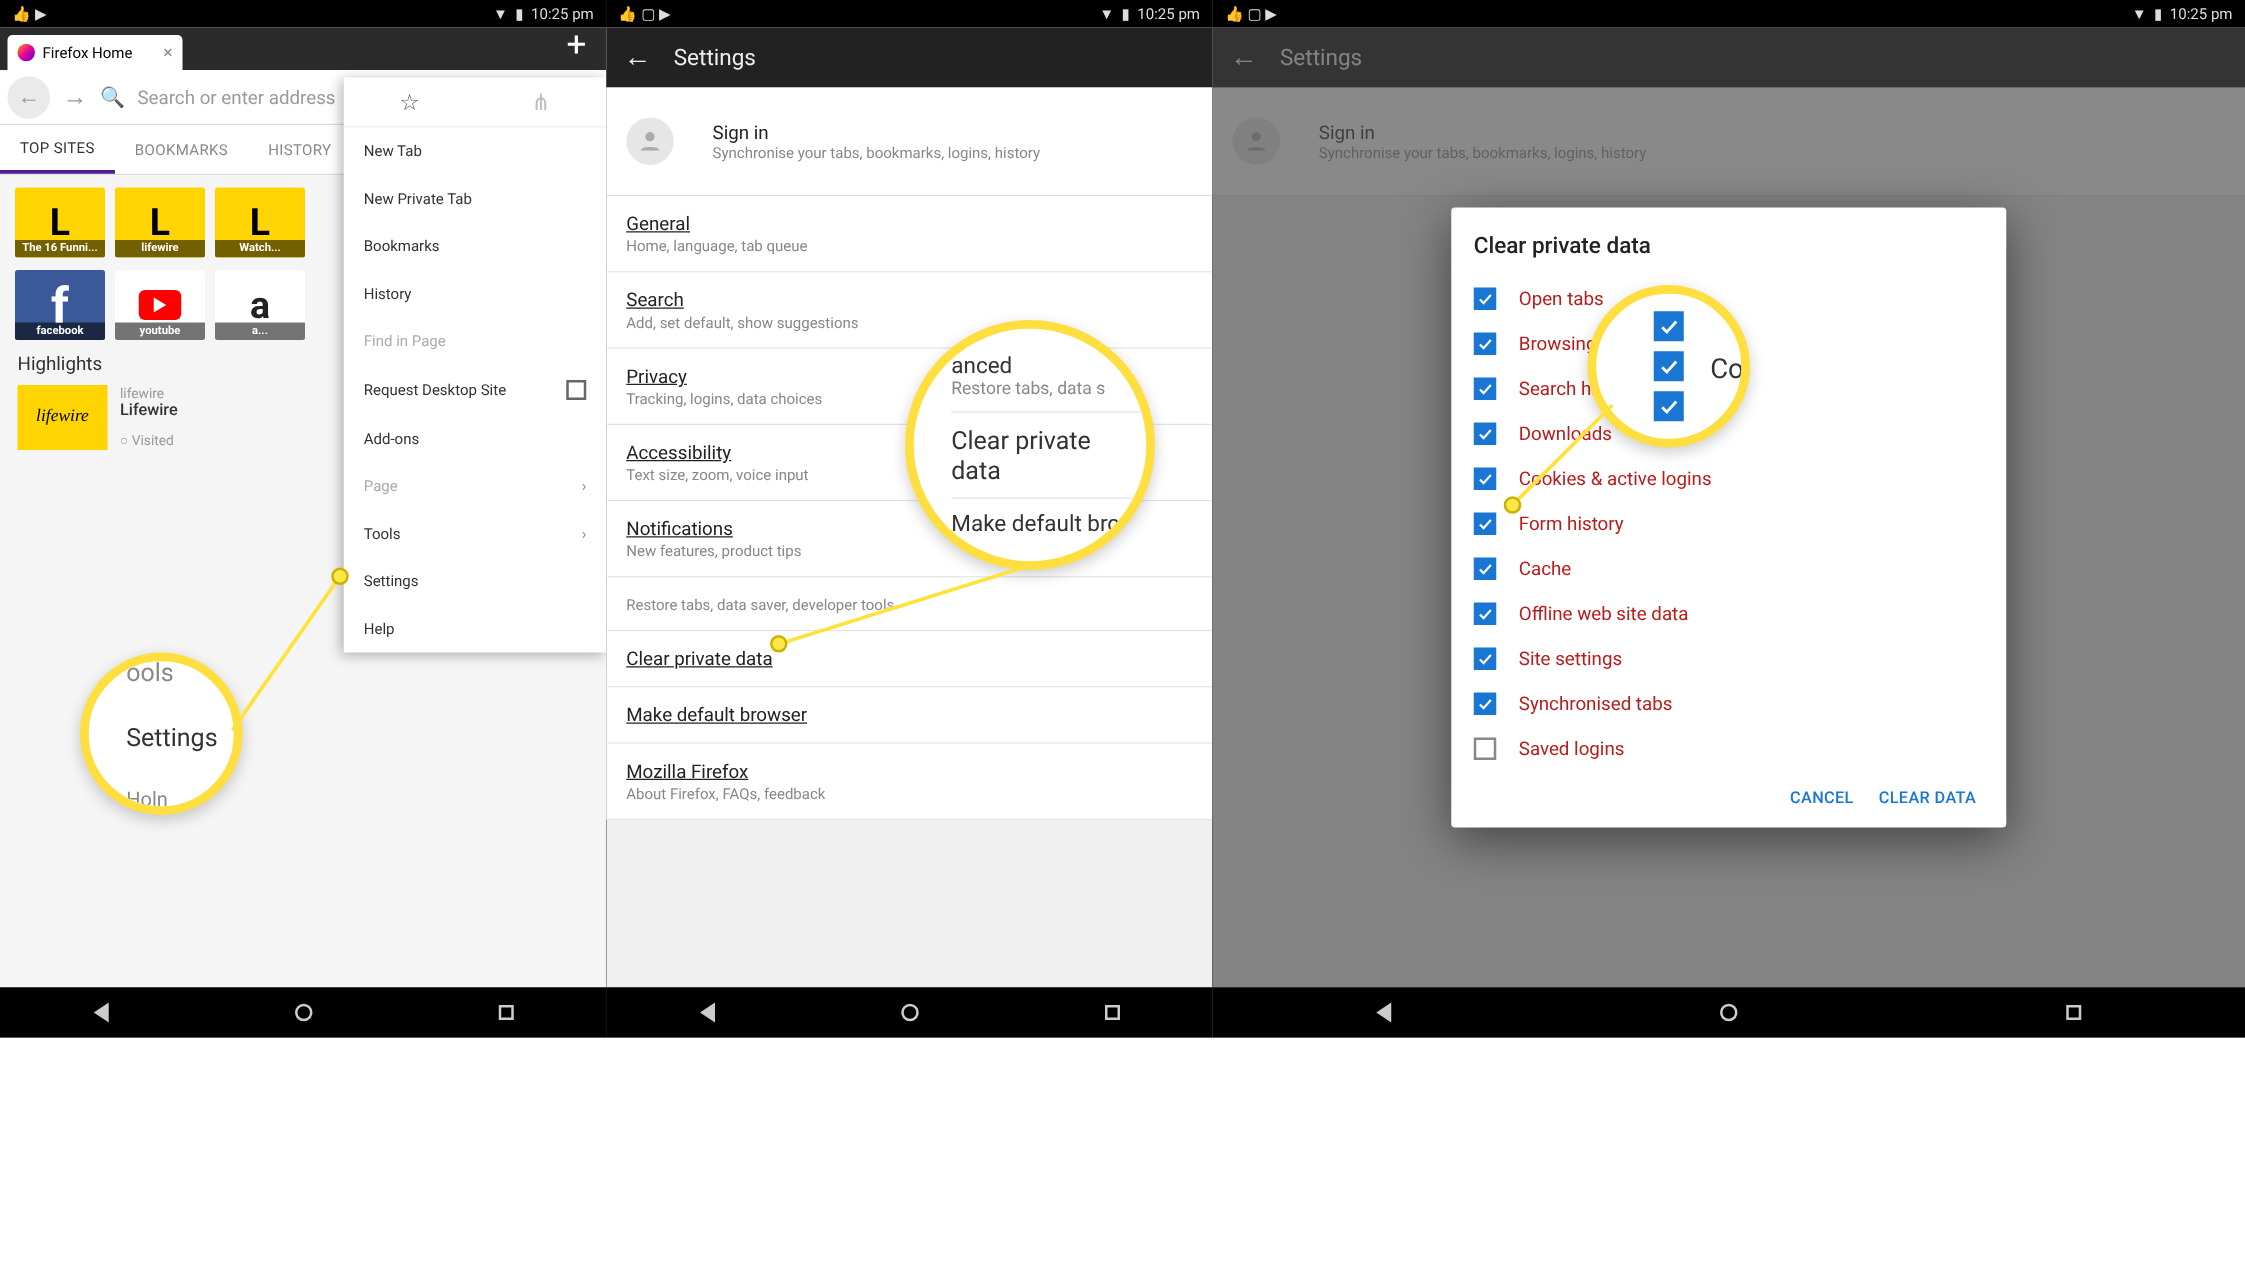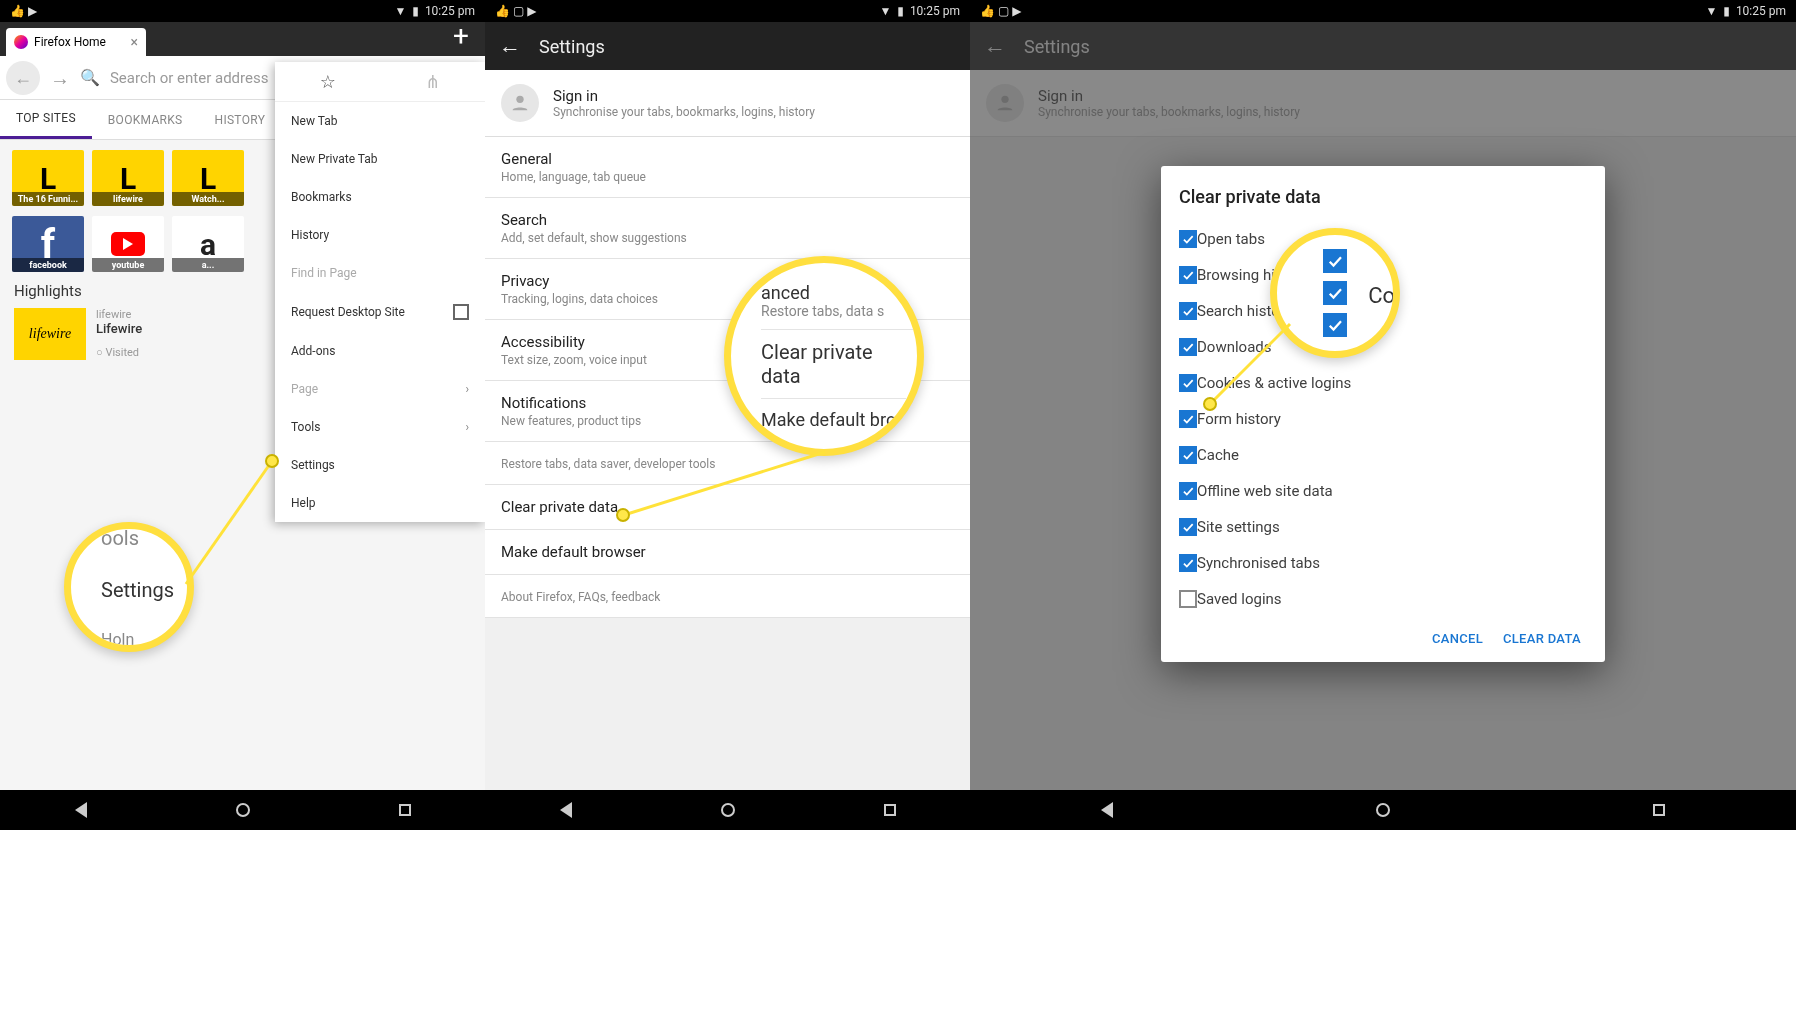--- a/index.html
+++ b/index.html
@@ -45,34 +45,34 @@
   .menu-top { height: 40px; display:flex; align-items:center; justify-content:space-around; border-bottom:1px solid #eee; color:#555; font-size:18px; }
   .menuitem { padding: 12px 16px; font-size: 12px; color: #333; display:flex; align-items:center; }
   .menuitem.dis { color: #aaa; }
   .chk { width:16px; height:16px; border:2px solid #666; margin-left:auto; }
   .arr { margin-left:auto; color:#888; }
 
   
   .f2-content, .f3-content { position:absolute; top:22px; left:0; right:0; bottom:40px; background:#f0f0f0; }
   .sethdr { height: 48px; background: #222; color: #eee; display:flex; align-items:center; padding:0 14px; gap: 18px; font-size: 18px; }
   .backarr { font-size: 22px; }
-  .acct { background:#fff; padding: 14px 16px; display:flex; gap:14px; align-items:center; border-bottom:1px solid #ddd; }
+  .acct { background:#fff; padding: 24px 16px; display:flex; gap:31px; align-items:center; border-bottom:1px solid #ddd; }
   .avatar { width:38px; height:38px; border-radius:50%; background:#e6e6e6; display:flex; align-items:center; justify-content:center; }
   .avatar svg { width:22px; height:22px; fill:#aaa; }
   .acct-t { font-size:15px; color:#222; }
   .acct-s { font-size:12px; color:#888; }
   .srow { background:#fff; padding: 13px 16px; border-bottom:1px solid #e2e2e2; }
-  .srow-t { font-size:15px; color:#222; }
+  .srow-t { font-size:15px; color:#222;text-decoration:underline; }
   .srow-s { font-size:12px; color:#888; margin-top:2px; }
 
   
   .dim { position:absolute; inset:0; background: rgba(0,0,0,.45); }
   .dialog { position:absolute; top: 144px; left: 50%; transform: translateX(-50%); width: 444px; background:#fff; border-radius:3px; box-shadow: 0 10px 40px rgba(0,0,0,.5); padding: 20px 18px 10px; }
   .dlg-title { font-size: 18px; font-weight: 500; color:#222; margin-bottom: 14px; }
-  .ck-row { display:flex; align-items:center; padding: 9px 0; font-size:15px; color:#404040; }
+  .ck-row { display:flex; align-items:center; gap: 18px; padding: 9px 0; font-size:15px; color:#b91c1c; }
   .ckbox { width:18px; height:18px; background:#1976d2; display:flex; align-items:center; justify-content:center; }
   .ckbox.empty { background:#fff; border:2px solid #888; }
   .ckbox svg { width:14px; height:14px; stroke:#fff; stroke-width:3; fill:none; }
   .dlg-btns { display:flex; justify-content:flex-end; gap: 20px; padding: 14px 6px 6px; }
   .dlg-btn { color:#1976d2; font-size:13px; font-weight:500; letter-spacing:.3px; }
 
   
   .mag { position:absolute; border-radius:50%; border: 7px solid #ffdf3f; overflow:hidden; background:#fff; display:flex; flex-direction:column; justify-content:center; padding-left: 30px; box-shadow: 0 4px 12px rgba(0,0,0,.2); }
   .mag1 { width:130px; height:130px; top: 522px; left: 64px; }
   .mag1 .m-row { font-size:20px; color:#333; padding: 14px 0; }
@@ -244,20 +244,21 @@
         <div class="srow">
           <div class="srow-s">Restore tabs, data saver, developer tools</div>
         </div>
         <div class="srow">
           <div class="srow-t">Clear private data</div>
         </div>
         <div class="srow">
           <div class="srow-t">Make default browser</div>
         </div>
         <div class="srow">
+          <div class="srow-t">Mozilla Firefox</div>
           <div class="srow-s">About Firefox, FAQs, feedback</div>
         </div>
       </div>
   </div>
   <div class="navbar">
     <div class="tri"></div>
     <div class="circ"></div>
     <div class="sq"></div>
   </div>
 </div>

